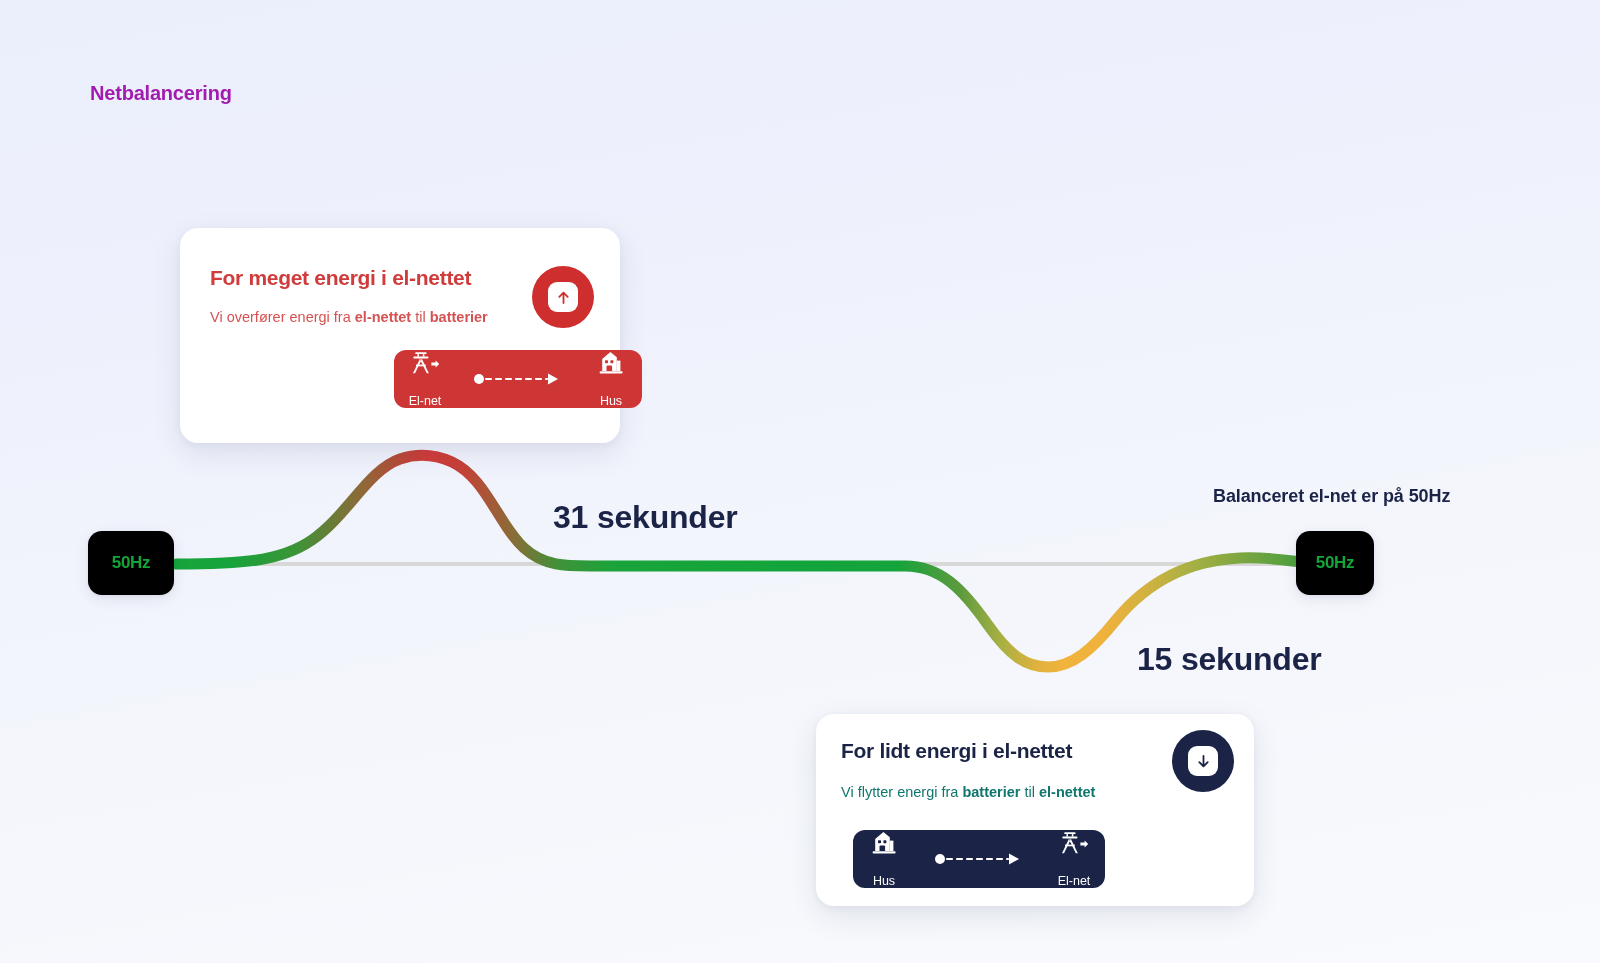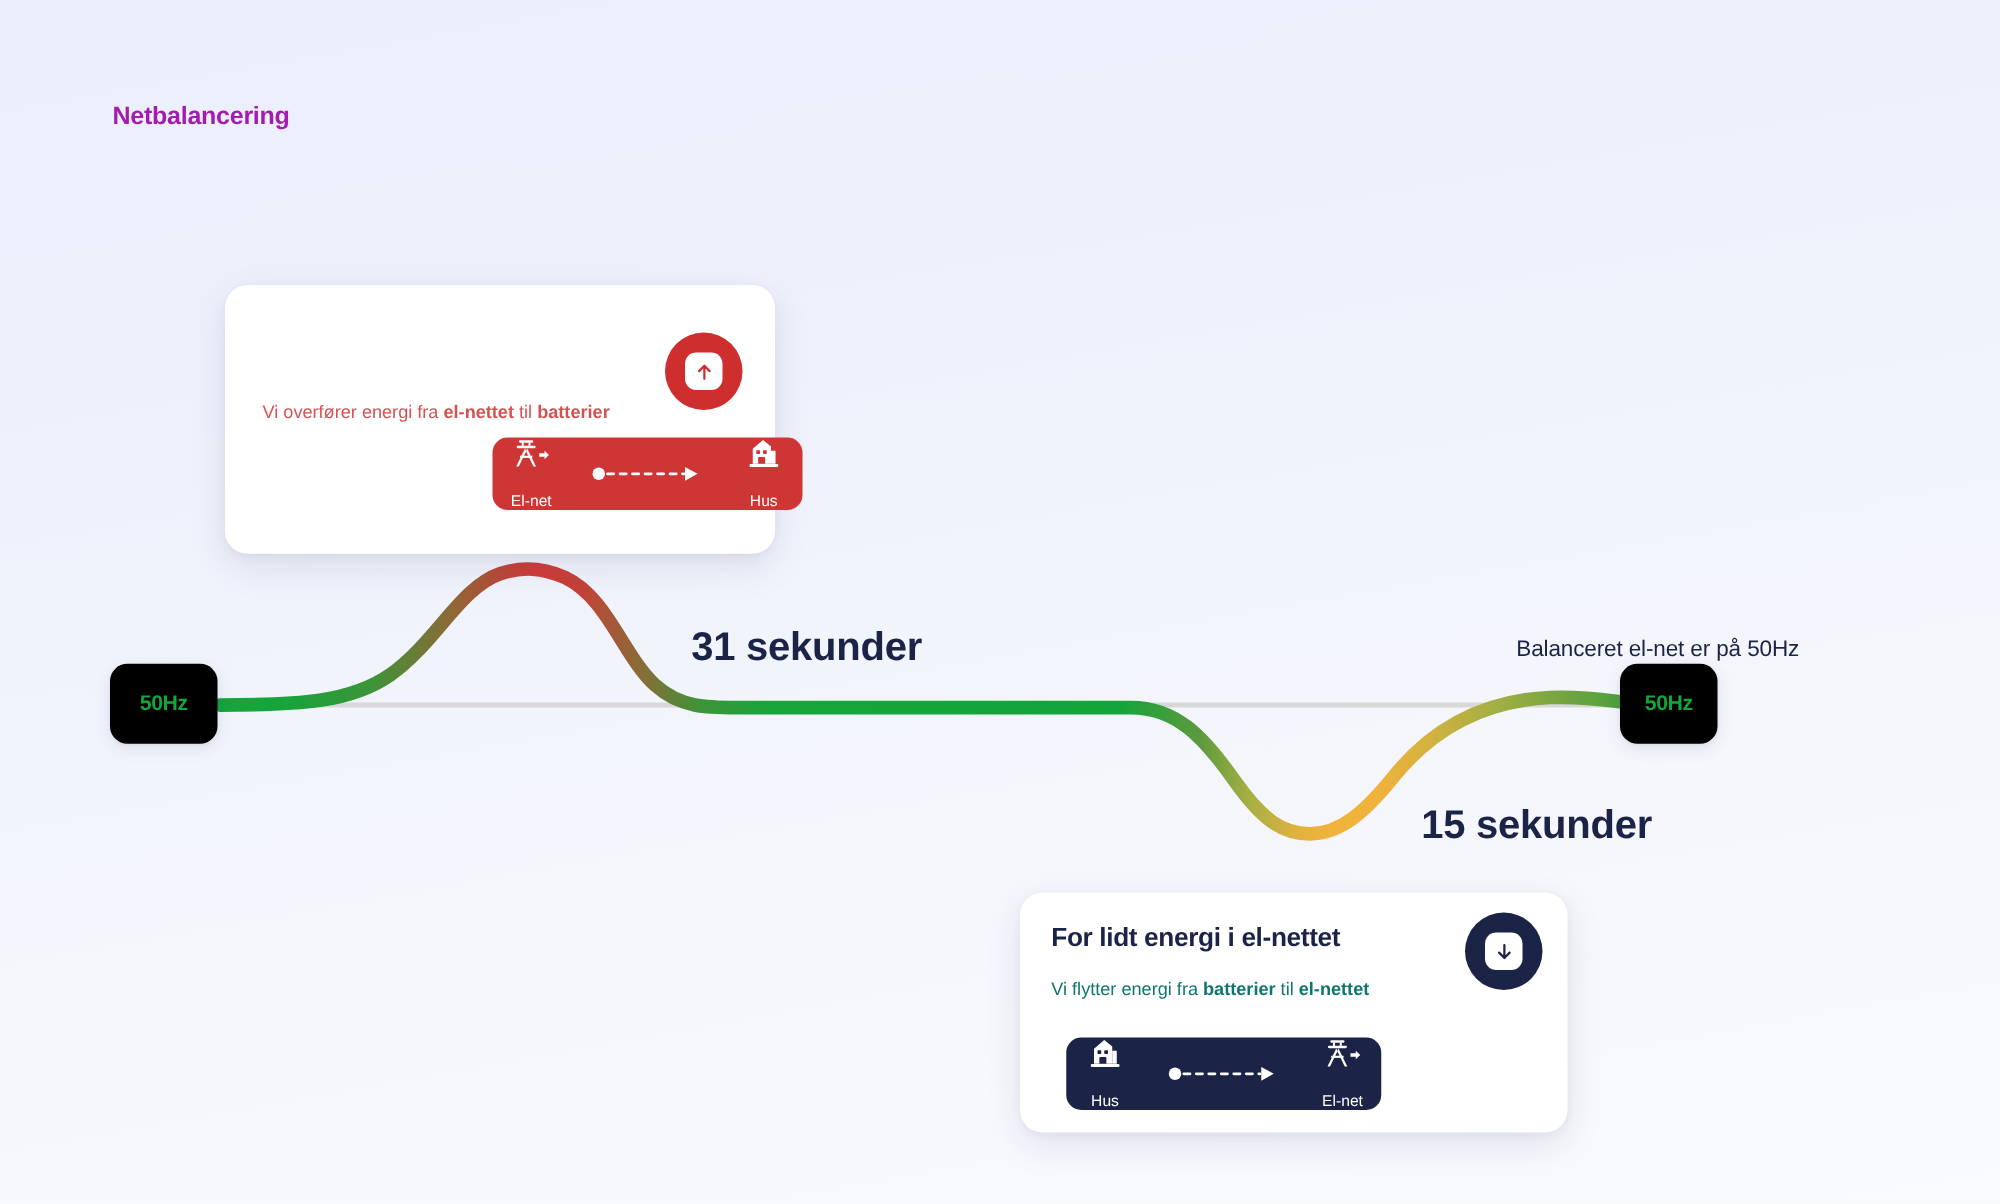--- a/index.html
+++ b/index.html
@@ -67,25 +67,24 @@
   }
   .duration-label.first  { left: 553px;  top: 499px; }
   .duration-label.second { left: 1137px; top: 620px; margin-top: 21px; }
 
   
   .balanced-note {
     position: absolute;
     left: 1213px;
     top: 486px;
     font-size: 18px;
-    font-weight: normal;
+    font-weight: bold;
     color: #1B2447;
     letter-spacing: -0.1px;
     white-space: nowrap;
-    margin-top: 23px;
   }
 
   
   .event-card {
     position: absolute;
     background: #FFFFFF;
     border-radius: 18px;
     box-shadow: 0 10px 30px rgba(30, 42, 84, 0.10), 0 2px 8px rgba(30,42,84,0.05);
   }
   .event-card.surplus {
@@ -105,21 +104,21 @@
     white-space: nowrap;
   }
   .surplus .card-title { left: 30px; top: 38px; color: #D03B3B; }
   .deficit .card-title { left: 25px; top: 25px; color: #1B2447; }
 
   .card-sub {
     position: absolute;
     font-size: 14.5px;
     white-space: nowrap;
   }
-  .surplus .card-sub { left: 30px; top: 94px; color: #D65252; }
+  .surplus .card-sub { left: 30px; top: 81px; color: #D65252; }
   .deficit .card-sub { left: 25px; top: 70px; color: #0f766e; }
   .card-sub b { font-weight: bold; }
 
   
   .round-badge {
     position: absolute;
     border-radius: 50%;
     display: flex;
     align-items: center;
     justify-content: center;
@@ -240,20 +239,21 @@
 <div class="hz-badge right">50Hz</div>
 
 <div class="duration-label first">31 sekunder</div>
 
 <div class="duration-label second">15 sekunder</div>
 
 <div class="balanced-note">Balanceret el-net er på 50Hz</div>
 
 <div class="event-card surplus">
 
+  <div class="card-title">For meget energi i el-nettet</div>
 
   <div class="card-sub"><span>Vi overfører energi fra </span><b>el-nettet</b><span> til </span><b>batterier</b></div>
 
   <div class="round-badge">
     <span class="glyph-box">
       <svg width="17" height="17" viewBox="0 0 17 17">
         <path d="M8.5 14 L8.5 4 M4.3 7.9 L8.5 3.6 L12.7 7.9" fill="none" stroke="#CE2E2E" stroke-width="1.8" stroke-linecap="round" stroke-linejoin="round"></path>
       </svg>
     </span>
   </div>

